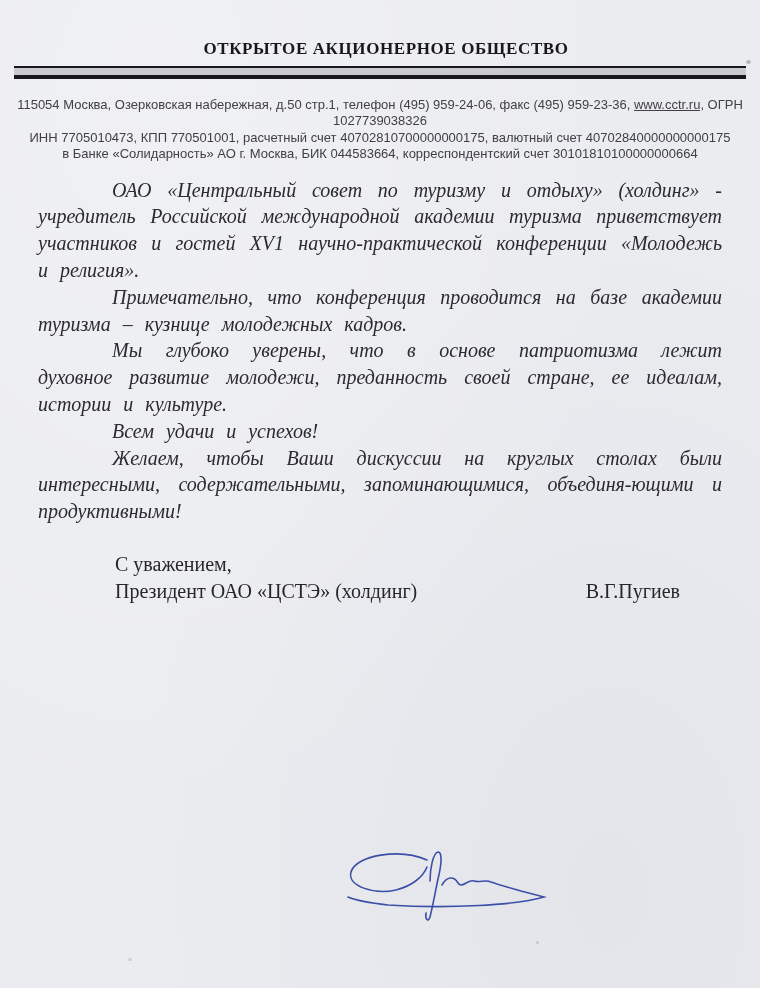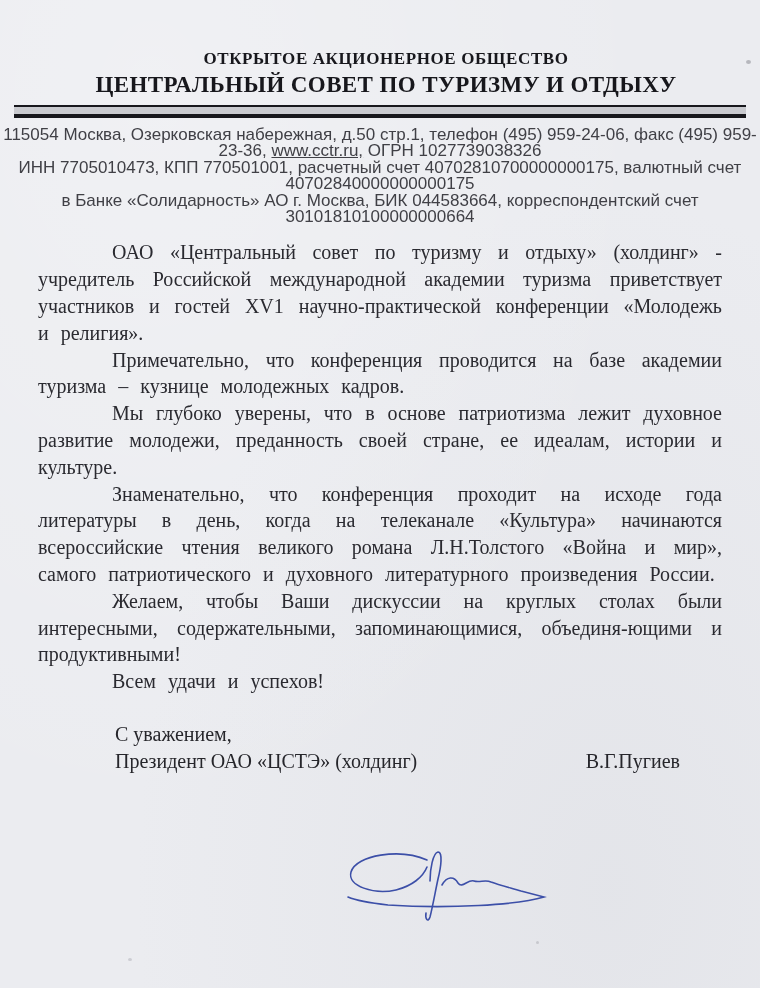--- a/index.html
+++ b/index.html
@@ -12,56 +12,57 @@
     position:relative;
     width:760px;height:988px;
     overflow:hidden;
     background:
       radial-gradient(ellipse at 20% 10%, rgba(255,255,255,.25), rgba(255,255,255,0) 60%),
       radial-gradient(ellipse at 80% 90%, rgba(205,207,214,.25), rgba(205,207,214,0) 55%),
       #ebecf0;
     color:#26262b;
   }
   
-  .letterhead{ padding-top:49px; text-align:center; font-weight:bold; color:#17171c;margin-left:12px; }
+  .letterhead{ padding-top:39px; text-align:center; font-weight:bold; color:#17171c;margin-left:12px; }
   .org-type{ font-size:17px; letter-spacing:.6px; line-height:20px; }
   .org-name{ font-size:23px; letter-spacing:.4px; line-height:27px; margin-top:2px; }
   .org-form{ font-size:17px; line-height:21px; }
   .rule{
     margin:7px 14px 0 14px;
     height:7px;
     border-top:2px solid #17171c;
     border-bottom:4px solid #17171c;
     background:#c9cacf;
   }
   .contacts{
-    margin-top:9px;
+    margin-top:18px;
     text-align:center;
     font-family:"Liberation Sans","DejaVu Sans",sans-serif;
-    font-size:17px;
+    font-size:13px;
     line-height:16.4px;
     color:#404046;
   }
   .contacts .site{ text-decoration:underline; }
   
   .salutation{
     margin:78px 38px 0 38px;
     padding-left:210px;
     font-size:20px;
     line-height:27px;
   }
   .body-text{ margin:14px 38px 0 38px; }
   .body-text p{
     margin:0;
     font-size:20px;
     line-height:26.8px;
     text-align:justify;
     text-indent:74px;
     word-spacing:7px;
     color:#2a2a30;
+    font-style:italic;
   }
   
   .closing{
     position:relative;
     margin:26px 38px 0 38px;
     display:flex;
     justify-content:space-between;
     align-items:flex-end;
     font-size:20px;
     line-height:27px;
@@ -81,39 +82,37 @@
   .speck.b{ left:536px; top:941px; width:3px; height:3px; background:#c7c8ce; }
   .speck.c{ left:128px; top:958px; width:4px; height:3px; background:#cccdd3; }
 </style>
 </head>
 <body>
 
 <div class="page">
 
   <div class="letterhead">
     <div class="org-type">ОТКРЫТОЕ АКЦИОНЕРНОЕ ОБЩЕСТВО</div>
-    <div class="org-name">ЦЕНТРАЛЬНЫЙ СОВЕТ ПО ТУРИЗМУ И ОТДЫХУ</div>
   </div>
 
   <div class="rule"></div>
 
   <div class="contacts">
     <div><span>115054 Москва, Озерковская набережная, д.50 стр.1, телефон (495) 959-24-06, факс (495) 959-23-36, </span><span class="site">www.cctr.ru,</span><span> ОГРН 1027739038326</span></div>
     <div>ИНН 7705010473, КПП 770501001, расчетный счет 40702810700000000175, валютный счет 40702840000000000175</div>
     <div>в Банке «Солидарность» АО г. Москва, БИК 044583664, корреспондентский счет 30101810100000000664</div>
   </div>
 
 
   <div class="body-text">
     <p>ОАО «Центральный совет по туризму и отдыху» (холдинг» - учредитель Российской международной академии туризма приветствует участников и гостей XV1 научно-практической конференции «Молодежь и религия».</p>
     <p>Примечательно, что конференция проводится на базе академии туризма – кузнице молодежных кадров.</p>
     <p>Мы глубоко уверены, что в основе патриотизма лежит духовное развитие молодежи, преданность своей стране, ее идеалам, истории и культуре.</p>
-    <p>Знаменательно, что конференция проходит на исходе года литературы в день, когда на телеканале «Культура» начинаются всероссийские чтения великого романа Л.Н.Толстого «Война и мир», самого патриотического и духовного литературного произведения России.</p>
+    <p>Всем удачи и успехов!</p>
     <p>Желаем, чтобы Ваши дискуссии на круглых столах были интересными, содержательными, запоминающимися, объединя-ющими и продуктивными!</p>
-    <p>Всем удачи и успехов!</p>
   </div>
 
   <div class="closing">
     <div class="left">
       <div>С уважением,</div>
       <div>Президент ОАО «ЦСТЭ» (холдинг)</div>
     </div>
     <div class="right">В.Г.Пугиев</div>
   </div>
 

